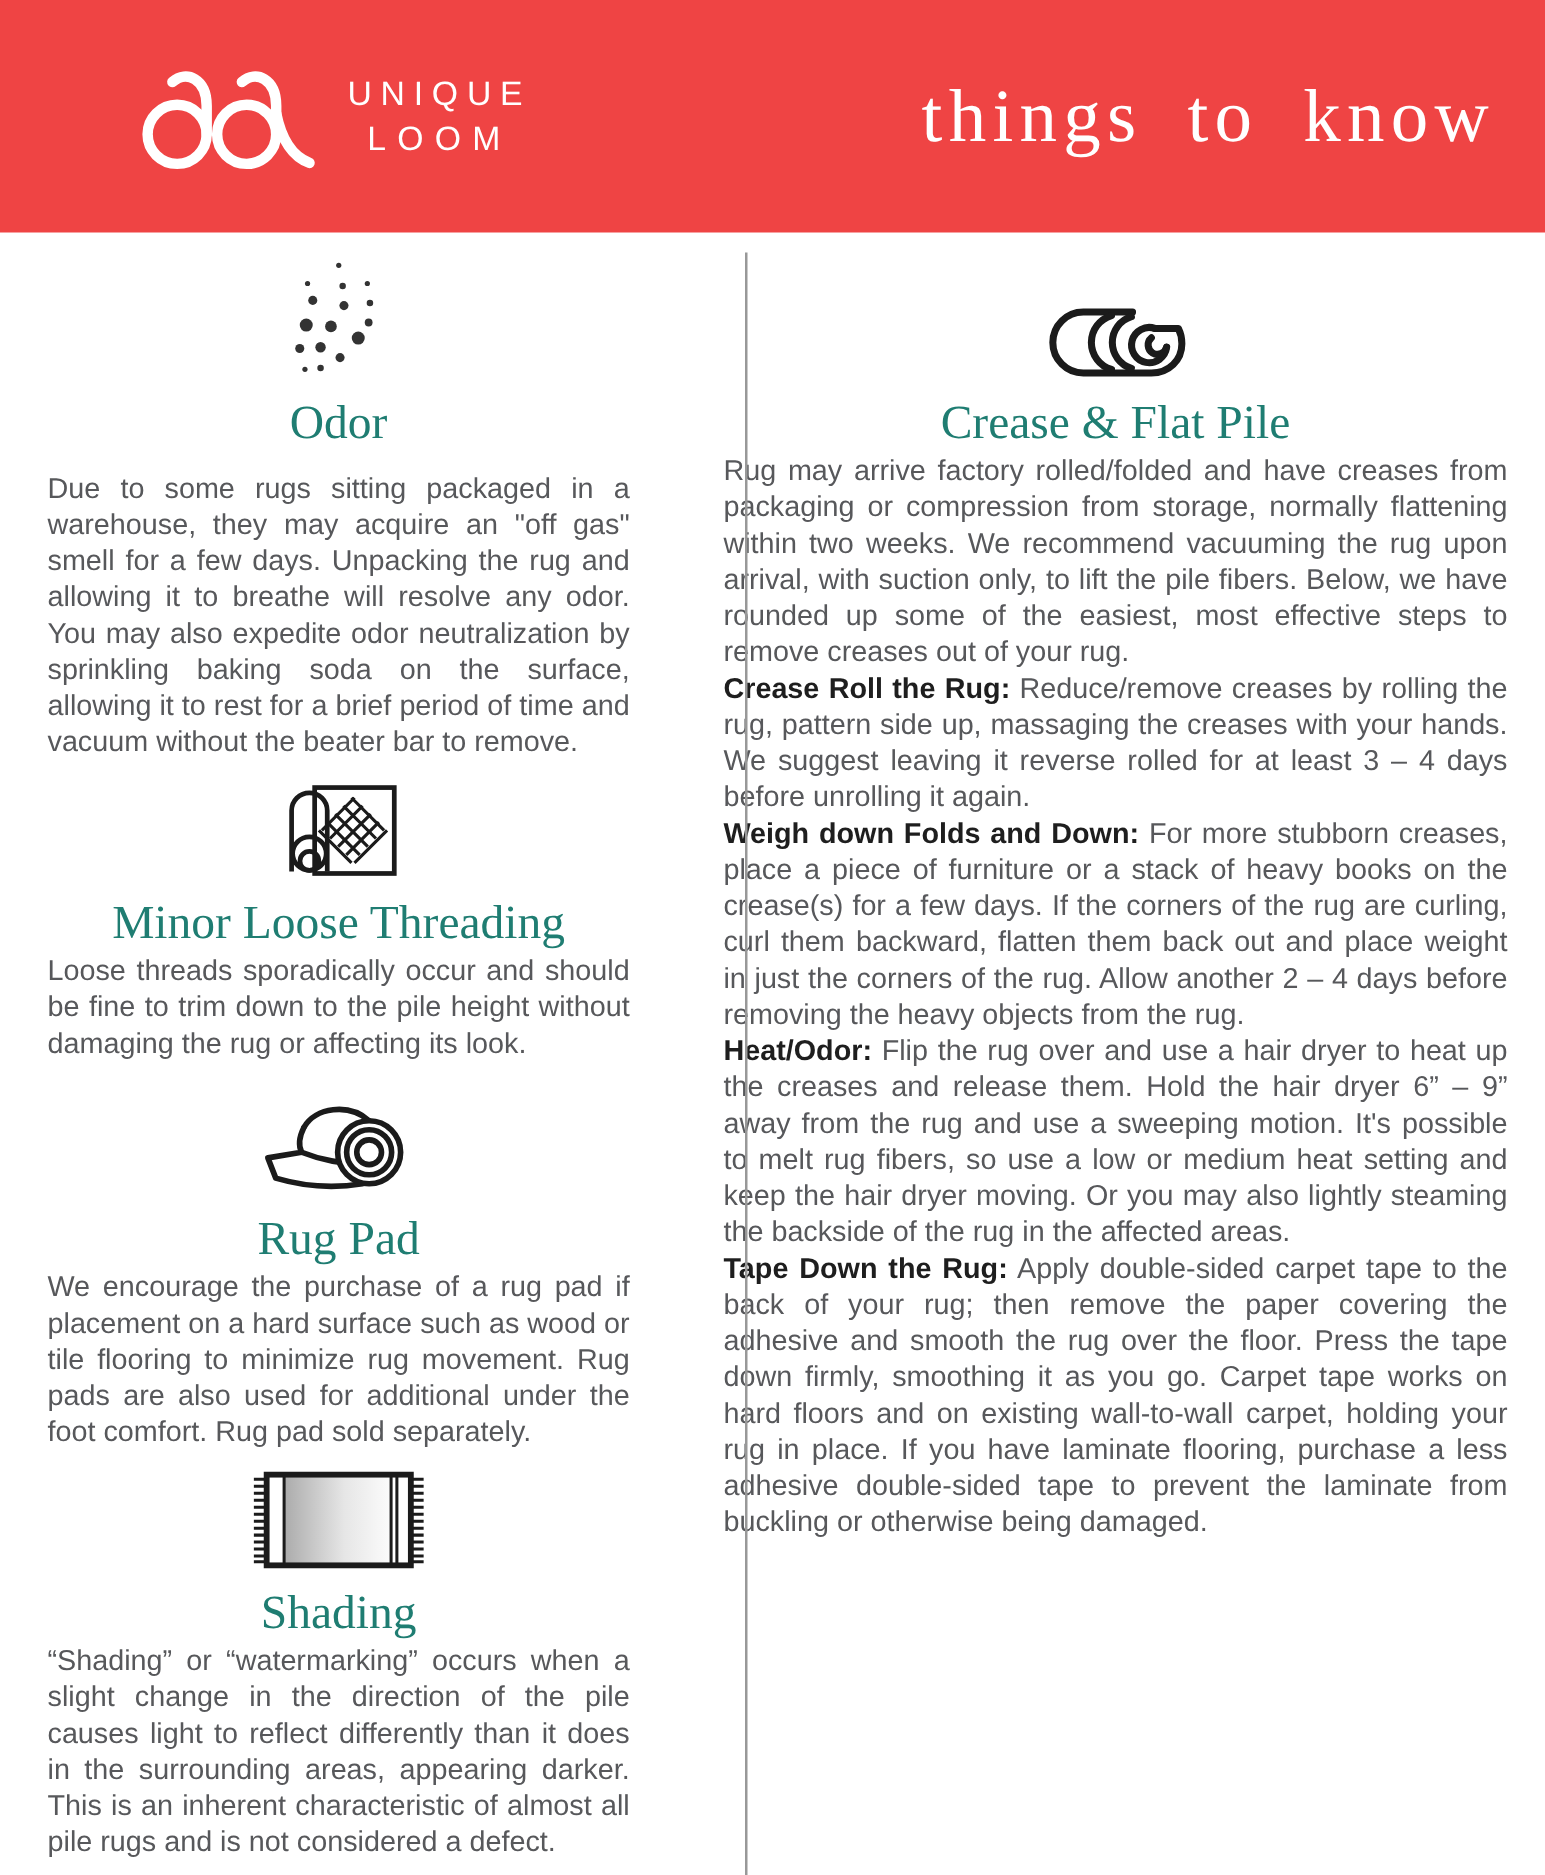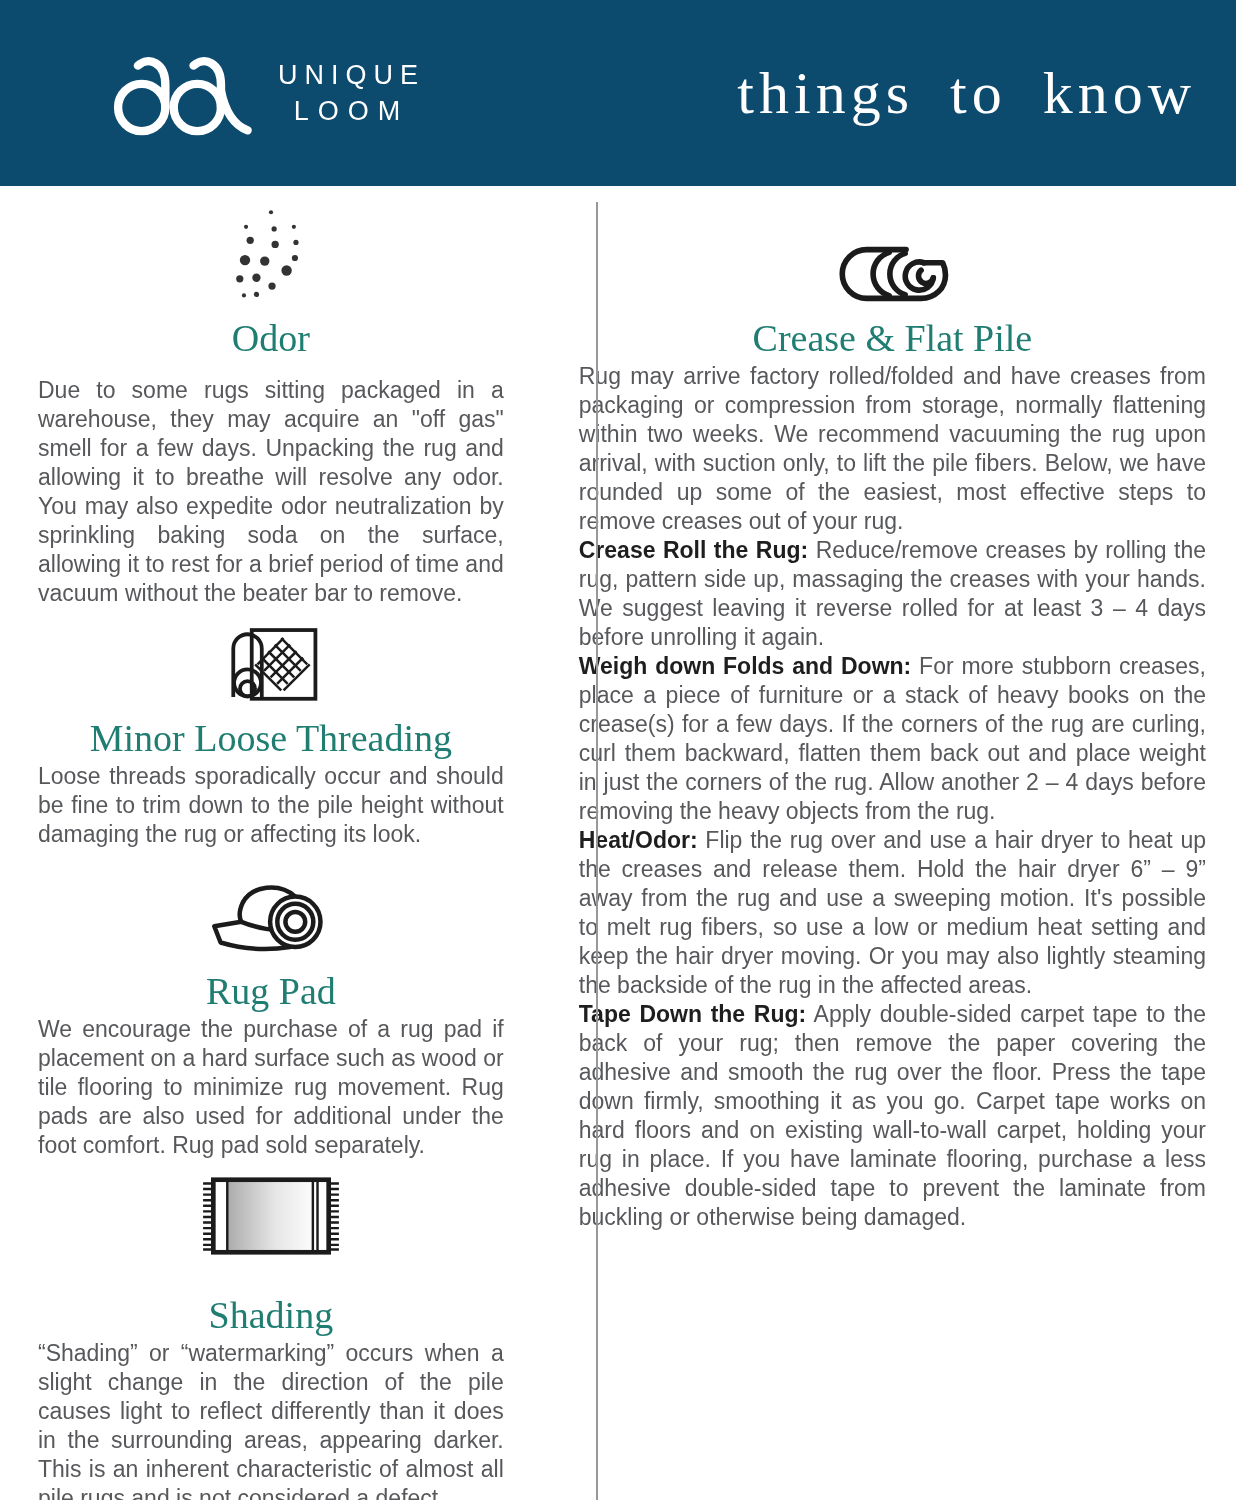--- a/index.html
+++ b/index.html
@@ -2,21 +2,21 @@
 <html><head>
 <meta charset="utf-8">
 <style>
   html,body{margin:0;padding:0;}
   body{
     width:1236px;height:1500px;background:#ffffff;
     font-family:"Liberation Sans",sans-serif;overflow:hidden;position:relative;
   }
   
   .header{
-    height:186px;background:#0c4a6e;display:flex;align-items:center;
+    height:186px;background:#ef4444;display:flex;align-items:center;
   }
   .brand{display:flex;align-items:center;margin-left:96px;}
   .brand svg{display:block;}
   .brand-text{margin-left:22px;color:#ffffff;letter-spacing:7px;
     font-size:27px;line-height:36px;font-weight:400;}
   .brand-text .l2{text-align:center;letter-spacing:9px;}
   .header-title{
     flex:1;text-align:right;color:#ffffff;margin-right:40px;
     font-family:"Liberation Serif",serif;font-size:60px;font-weight:400;
     letter-spacing:5px;word-spacing:16px;
@@ -38,21 +38,21 @@
   }
   p.body b{color:#1E1E1E;font-weight:bold;}
   
   .s-odor .icon-wrap{margin:20px auto 6px;}
   .s-odor h2{margin-bottom:16px;}
   .s-thread .icon-wrap{margin:12px auto 0;}
   .s-thread h2{margin:8px 0 2px;}
   .s-pad .icon-wrap{margin:26px auto 0;}
   .s-pad h2{margin:4px 0 2px;}
   .s-shade .icon-wrap{margin:16px auto 0;}
-  .s-shade h2{margin:37px 0 2px;}
+  .s-shade h2{margin:12px 0 2px;}
   
   .s-crease .icon-wrap{margin:56px auto 0;}
   .s-crease h2{margin:10px 0 2px;}
   .tip{margin-top:28px;}
   svg .ln{stroke:#1B1B1B;fill:none;}
 </style>
 </head>
 <body>
 
 <div class="header">

